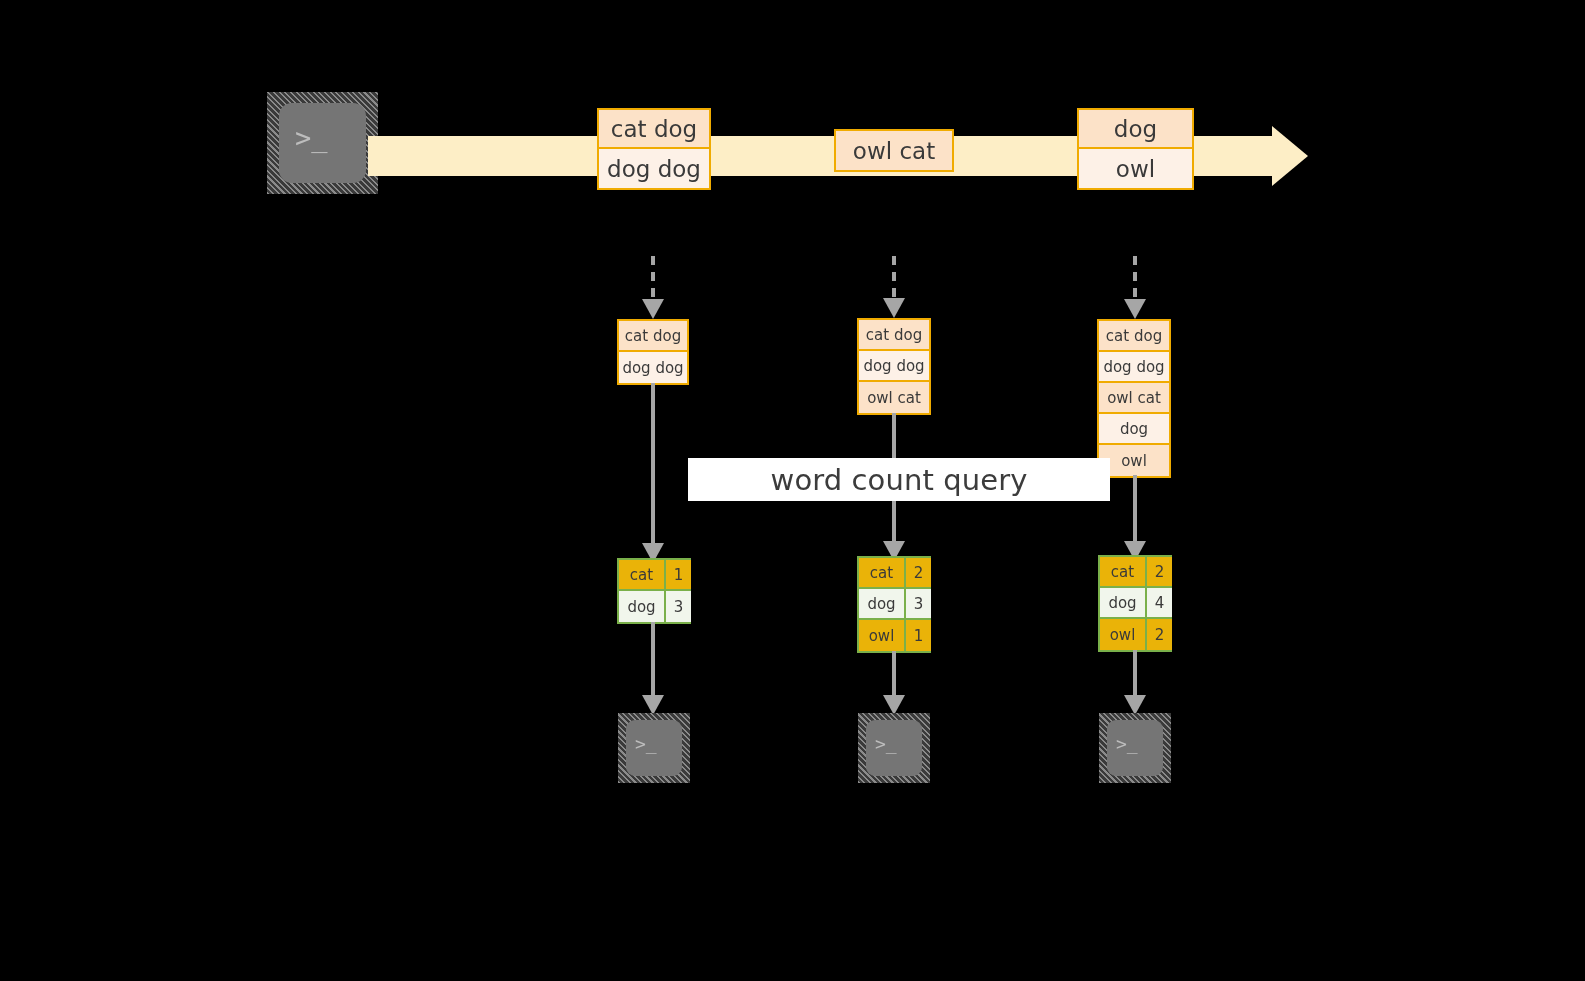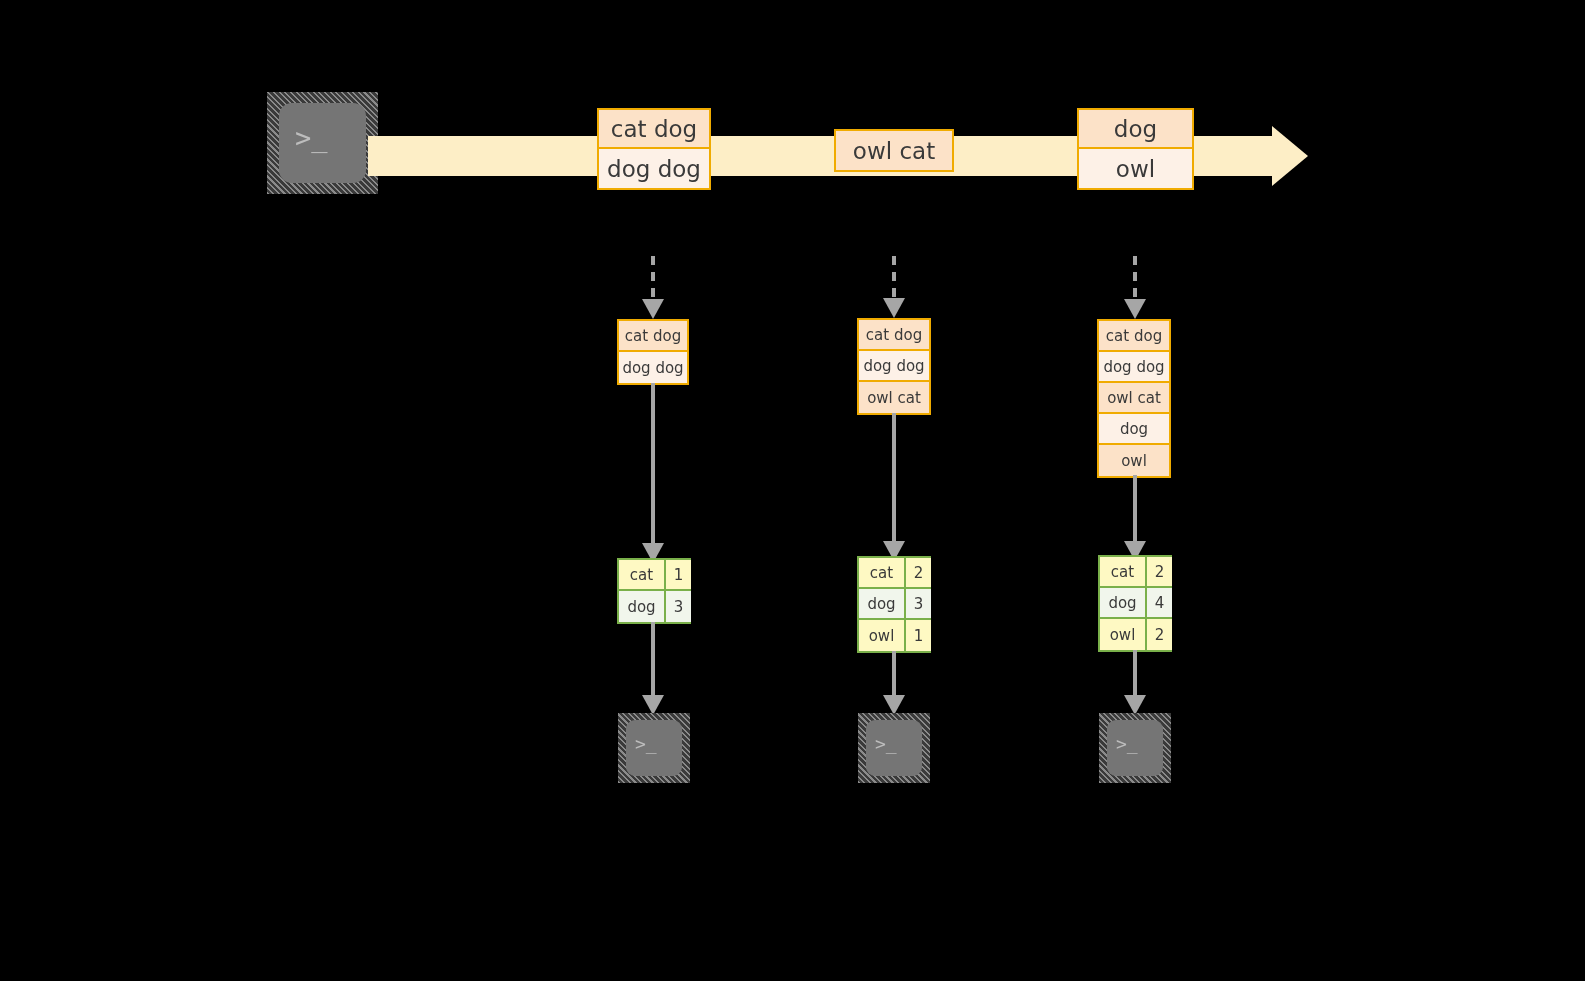--- a/index.html
+++ b/index.html
@@ -107,21 +107,21 @@
     align-items: center;
     justify-content: center;
     font-size: 15px;
     color: #3a3a3a;
   }
   .gcell.word {
     flex: 0 0 47px;
     border-right: 2px solid #7ab04a;
   }
   .gcell.num { flex: 0 0 25px; }
-  .grow.dark .gcell  { background: #fef9c3; }
+  .grow.dark .gcell  { background: #eab308; }
   .grow.light .gcell { background: #f1f6ec; }
 
   
   .varrow {
     position: absolute;
   }
   .varrow .line {
     position: absolute;
     left: 50%;
     transform: translateX(-50%);
@@ -232,20 +232,23 @@
   </div>
   <div class="varrow" style="left:879px; top:413px; width:30px; height:148px;">
     <div class="line" style="height:130px;"></div>
     <div class="head"></div>
   </div>
   <div class="varrow" style="left:1120px; top:475px; width:30px; height:86px;">
     <div class="line" style="height:68px;"></div>
     <div class="head"></div>
   </div>
 
+  <div class="query-band" style="left:688px; top:458px; width:422px; height:43px;">
+    <span class="qtext">word count query</span>
+  </div>
 
   <div class="gbox" style="left:617px; top:558px; width:74px;">
     <div class="grow dark">
       <div class="gcell word">cat</div>
       <div class="gcell num">1</div>
     </div>
     <div class="grow light">
       <div class="gcell word">dog</div>
       <div class="gcell num">3</div>
     </div>

